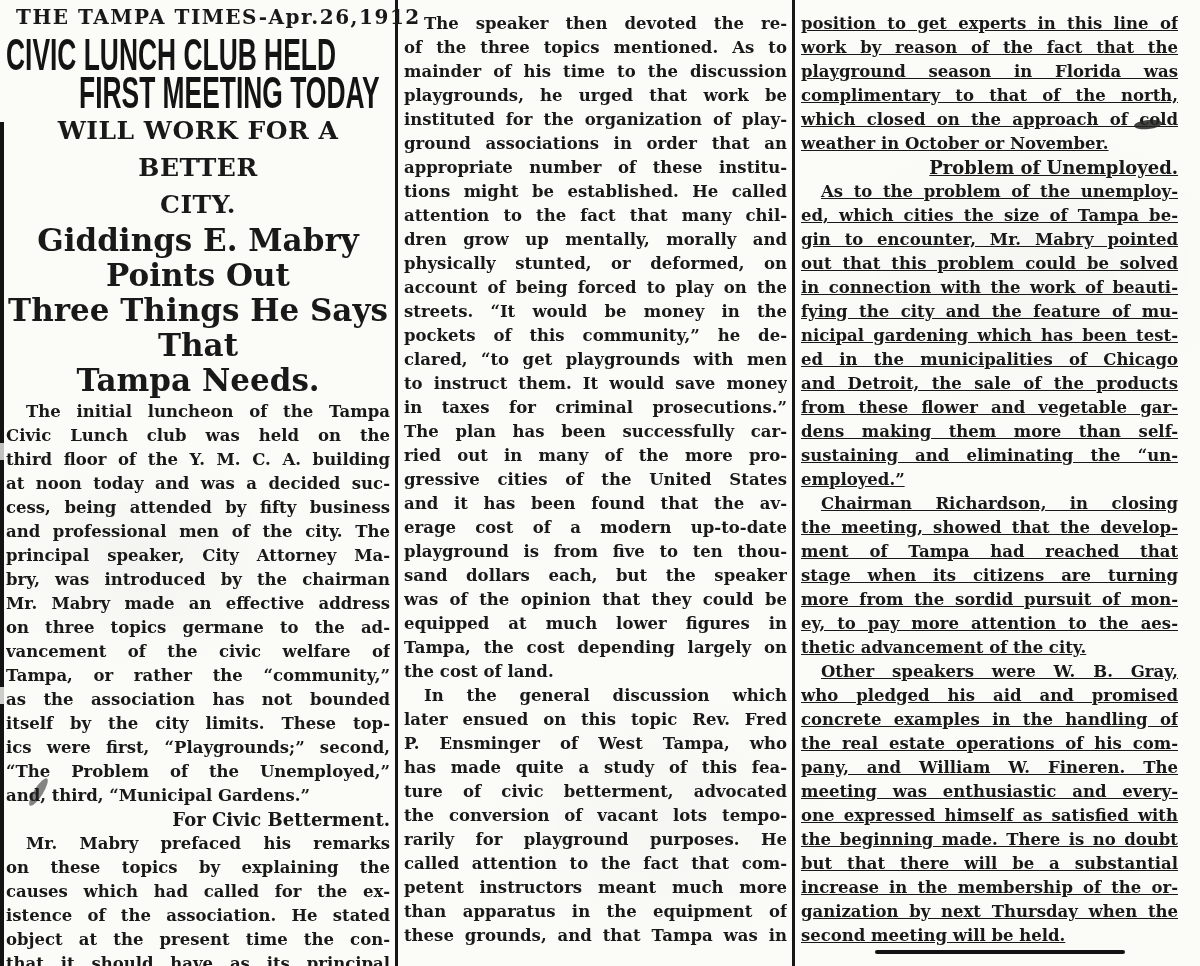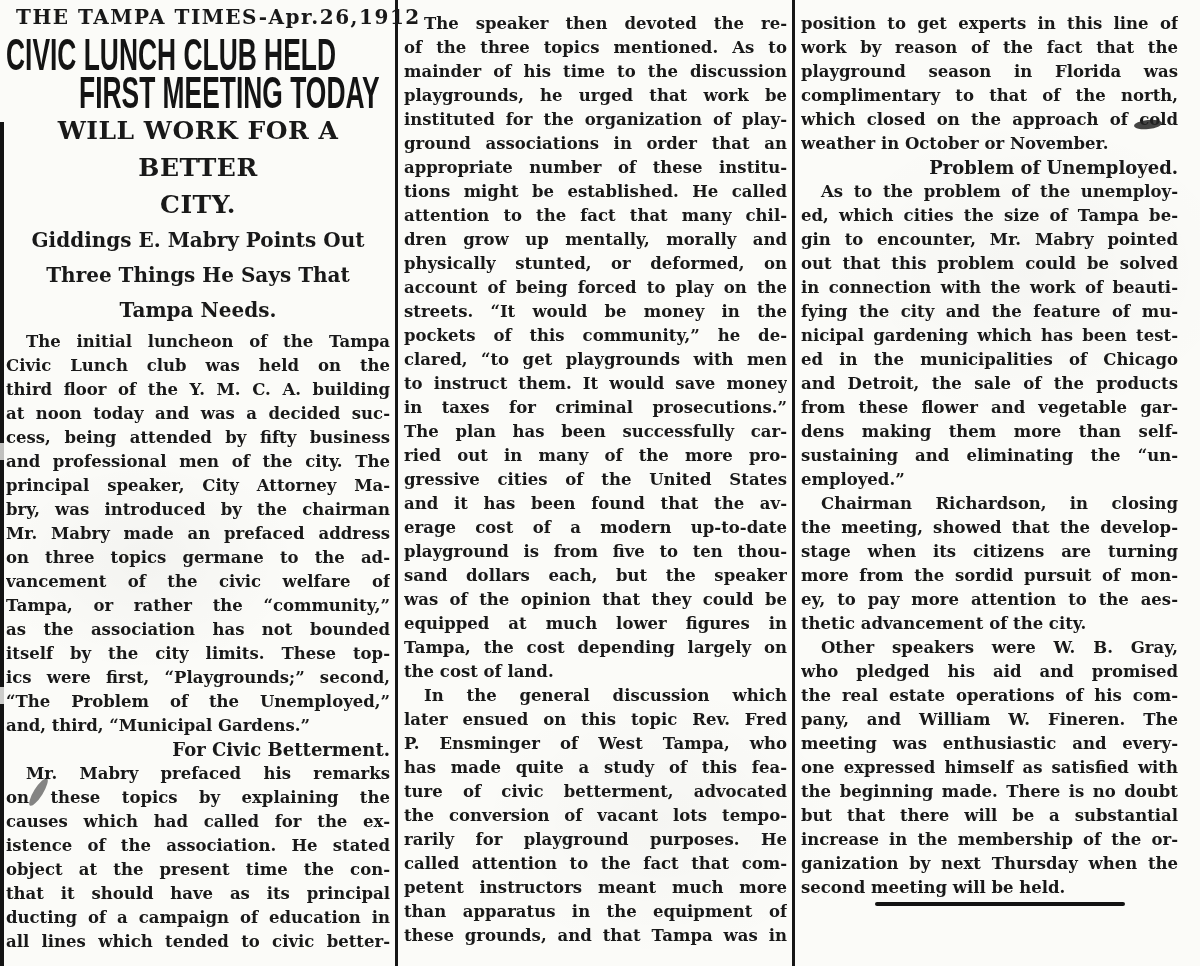--- a/index.html
+++ b/index.html
@@ -20,37 +20,37 @@
       rgba(19,19,19,0.2) 67% 69%, #131313 69% 100%);
   }
   .divider { position:absolute; top:0; bottom:0; width:3px; background:#161616; }
   .d1 { left:395px; }
   .d2 { left:792px; }
 
   
   .col { position:absolute; }
   .col1 { left:6px;   top:0;    width:384px; }
   .col2 { left:404px; top:12px; width:383px; }
-  .col3 { left:801px; top:12px; width:377px; }
+  .col3 { left:801px; top:12px; width:377px;text-decoration:underline; }
 
   
   .masthead {
     font-size:20px; font-weight:700; letter-spacing:1.5px;
     line-height:26px; margin:4px 0 0 10px; white-space:nowrap;
   }
   .hl {
     font-family:"Liberation Sans", sans-serif; font-weight:700;
     font-size:44px; line-height:38px; white-space:nowrap;
     transform:scaleX(0.60); transform-origin:0 50%;
     letter-spacing:0px; color:#141414;
   }
   .hl1 { margin-top:6px; }
   .hl2 { margin-left:73px; }
   .subheadline { text-align:center; font-size:25px; font-weight:700; line-height:37px; letter-spacing:0.5px; }
-  .deck { text-align:center; font-size:20px; font-weight:700; line-height:35px; }
+  .deck { text-align:center; font-size:31px; font-weight:700; line-height:35px; }
 
   
   .body { font-size:16.5px; font-weight:700; line-height:24px; }
   .col1 .body { margin-top:2px; }
   .line { text-align:justify; text-align-last:justify; height:24px; overflow:hidden; }
   .line.short { text-align-last:left; }
   .line.indent { text-indent:20px; }
   .subhead { text-align:right; font-size:18px; font-weight:700; line-height:24px; height:24px; }
   .end-rule { margin:2px 0 0 74px; width:250px; height:4px; background:#121212; border-radius:2px; }
 
@@ -79,21 +79,21 @@
     <div class="body">
         <div class="para">
           <div class="line indent">The initial luncheon of the Tampa</div>
           <div class="line">Civic Lunch club was held on the</div>
           <div class="line">third floor of the Y. M. C. A. building</div>
           <div class="line">at noon today and was a decided suc-</div>
           <div class="line">cess, being attended by fifty business</div>
           <div class="line">and professional men of the city. The</div>
           <div class="line">principal speaker, City Attorney Ma-</div>
           <div class="line">bry, was introduced by the chairman</div>
-          <div class="line">Mr. Mabry made an prefaced address</div>
+          <div class="line">Mr. Mabry made an effective address</div>
           <div class="line">on three topics germane to the ad-</div>
           <div class="line">vancement of the civic welfare of</div>
           <div class="line">Tampa, or rather the “community,”</div>
           <div class="line">as the association has not bounded</div>
           <div class="line">itself by the city limits.  These top-</div>
           <div class="line">ics were first, “Playgrounds;” second,</div>
           <div class="line">“The Problem of the Unemployed,”</div>
           <div class="line short">and, third, “Municipal Gardens.”</div>
         </div>
         <div class="subhead">For Civic Betterment.</div>
@@ -180,28 +180,30 @@
           <div class="line">ed in the municipalities of Chicago</div>
           <div class="line">and Detroit, the sale of the products</div>
           <div class="line">from these flower and vegetable gar-</div>
           <div class="line">dens making them more than self-</div>
           <div class="line">sustaining and eliminating the “un-</div>
           <div class="line short">employed.”</div>
         </div>
         <div class="para">
           <div class="line indent">Chairman Richardson, in closing</div>
           <div class="line">the meeting, showed that the develop-</div>
+          <div class="line">ment of Tampa had reached that</div>
           <div class="line">stage when its citizens are turning</div>
           <div class="line">more from the sordid pursuit of mon-</div>
           <div class="line">ey, to pay more attention to the aes-</div>
           <div class="line short">thetic advancement of the city.</div>
         </div>
         <div class="para">
           <div class="line indent">Other speakers were W. B. Gray,</div>
           <div class="line">who pledged his aid and promised</div>
+          <div class="line">concrete examples in the handling of</div>
           <div class="line">the real estate operations of his com-</div>
           <div class="line">pany, and William W. Fineren.  The</div>
           <div class="line">meeting was enthusiastic and every-</div>
           <div class="line">one expressed himself as satisfied with</div>
           <div class="line">the beginning made. There is no doubt</div>
           <div class="line">but that there will be a substantial</div>
           <div class="line">increase in the membership of the or-</div>
           <div class="line">ganization by next Thursday when the</div>
           <div class="line short">second meeting will be held.</div>
         </div>

